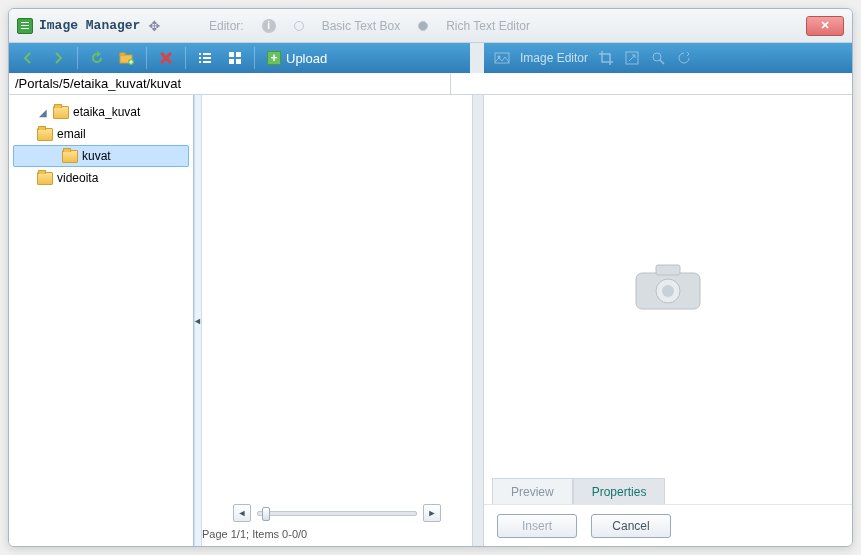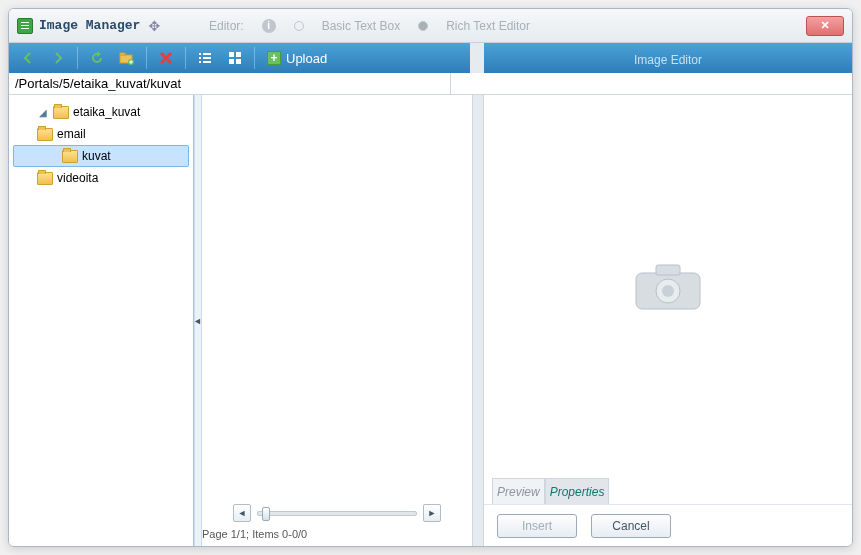--- a/index.html
+++ b/index.html
@@ -16,21 +16,21 @@
 .info-circle { width: 14px; height: 14px; border-radius: 50%; background: #c0c6cc; color: #fff; font-size: 10px; font-weight: bold; display: inline-flex; align-items: center; justify-content: center; }
 .close-btn { margin-left: auto; width: 38px; height: 20px; background: linear-gradient(#f4a0a0,#e07070); border: 1px solid #c05050; border-radius: 3px; display: flex; align-items: center; justify-content: center; color: #fff; font-size: 11px; font-weight: bold; cursor: pointer; }
 .toolbar-row { height: 30px; background: linear-gradient(#4aa2d8,#2f7db8); display: flex; align-items: stretch; }
 .toolbar-left { display: flex; align-items: center; gap: 8px; padding: 0 8px; flex: 1; }
 .tool-btn { width: 22px; height: 22px; display: flex; align-items: center; justify-content: center; color: #fff; cursor: pointer; border-radius: 2px; }
 .tool-btn svg { width: 16px; height: 16px; }
 .divider { width: 1px; height: 22px; background: rgba(255,255,255,0.3); }
 .upload-btn { display: flex; align-items: center; gap: 5px; color: #fff; font-size: 13px; cursor: pointer; padding: 0 4px; }
 .plus-sq { width: 14px; height: 14px; background: #6ac060; border: 1px solid #4a9a40; display: flex; align-items: center; justify-content: center; color: #fff; font-size: 12px; font-weight: bold; line-height: 1; }
 .toolbar-gap { width: 14px; background: #e6ebef; }
-.toolbar-right { width: 368px; display: flex; align-items: center; gap: 10px; padding: 0 10px; flex-direction: column; }
+.toolbar-right { width: 368px; display: flex; align-items: center; gap: 10px; padding: 0 10px; }
 .ie-label { color: #c8e0f0; font-size: 12px; }
 .ie-icon { width: 16px; height: 16px; opacity: 0.6; }
 .pathbar { height: 22px; border-bottom: 1px solid #cfd6dd; display: flex; align-items: center; }
 .pathbar input { width: 442px; height: 21px; border: none; border-right: 1px solid #cfd6dd; padding: 0 6px; font-size: 13px; outline: none; }
 .content { flex: 1; display: flex; overflow: hidden; }
 .tree-pane { width: 185px; border-right: 1px solid #aac6e0; background: #fff; padding: 6px 0; font-size: 12px; }
 .tree-row { display: flex; align-items: center; height: 22px; padding-left: 10px; gap: 4px; cursor: pointer; }
 .tree-row.selected { background: #c7e3ff; border: 1px solid #7ab8e8; border-radius: 2px; margin: 0 4px; padding-left: 6px; }
 .expander { width: 10px; color: #5a7a9a; font-size: 10px; }
 .folder-icon { width: 16px; height: 13px; background: linear-gradient(#ffe090,#f0c050); border: 1px solid #d0a030; border-radius: 1px; position: relative; }
@@ -45,21 +45,21 @@
 .pager-row { height: 26px; display: flex; align-items: center; justify-content: center; gap: 6px; border-top: 0; }
 .pg-btn { width: 18px; height: 18px; border: 1px solid #b0bcc8; background: linear-gradient(#fff,#e8edf2); border-radius: 2px; display: flex; align-items: center; justify-content: center; font-size: 9px; color: #456; cursor: pointer; }
 .slider-track { width: 160px; height: 5px; background: #e0e6ec; border: 1px solid #c0c8d0; border-radius: 2px; position: relative; }
 .slider-thumb { position: absolute; left: 4px; top: -5px; width: 8px; height: 14px; background: linear-gradient(#fff,#d8dfe6); border: 1px solid #9aaab8; border-radius: 2px; }
 .status-row { height: 20px; text-align: left; font-size: 11px; color: #555; padding-top: 2px; }
 .gap-col { width: 12px; background: #e6ebef; border-left: 1px solid #cfd6dd; border-right: 1px solid #cfd6dd; }
 .preview-pane { width: 368px; background: #fff; display: flex; flex-direction: column; }
 .preview-body { flex: 1; display: flex; align-items: center; justify-content: center; }
 .camera-ph svg { width: 80px; height: 60px; }
 .tabs-row { height: 26px; display: flex; padding-left: 8px; }
-.tab { padding: 0 4px; font-size: 12px; color: #8a96a2; border: 1px solid #cfd6dd; border-bottom: none; background: #f0f3f6; display: flex; align-items: center; cursor: pointer; font-style: italic; }
+.tab { padding: 0 18px; font-size: 12px; color: #8a96a2; border: 1px solid #cfd6dd; border-bottom: none; background: #f0f3f6; display: flex; align-items: center; cursor: pointer; }
 .tab.inactive { background: #e2e6ea; color: #0f766e; }
 .btn-row { height: 42px; display: flex; align-items: center; justify-content: flex-start; gap: 14px; padding-right: 18px; border-top: 1px solid #e0e6ec; padding-left: 13px; }
 .dlg-btn { min-width: 80px; height: 24px; border: 1px solid #9aaab8; background: linear-gradient(#fdfdfd,#e8edf2); border-radius: 3px; font-size: 12px; color: #456; cursor: pointer; }
 .dlg-btn.disabled { color: #a0acb8; }
 </style>
 </head>
 <body>
 
 <div class="window">
 

